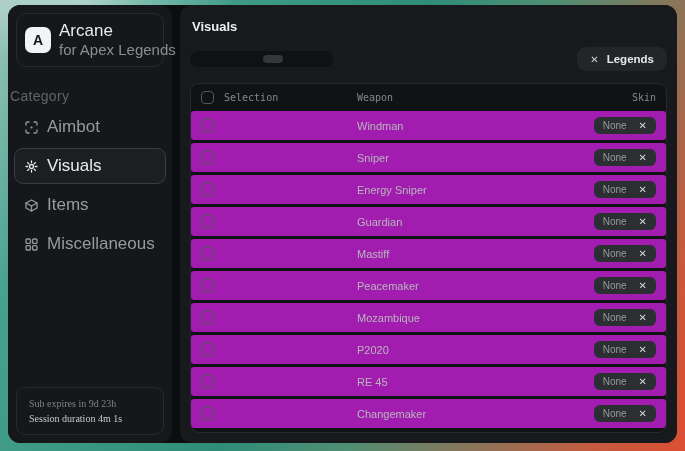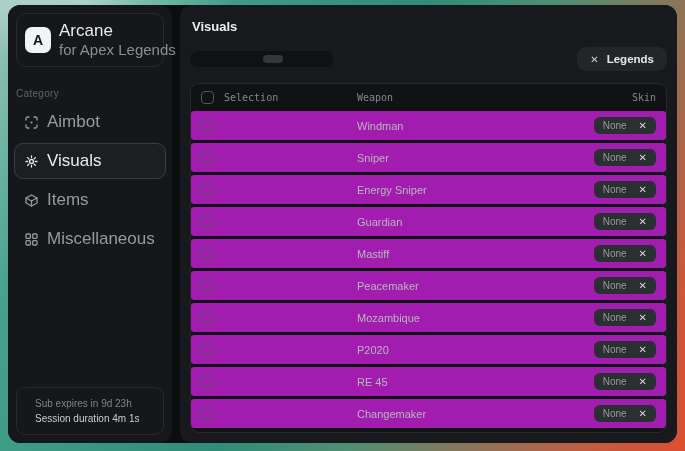--- a/index.html
+++ b/index.html
@@ -18,30 +18,30 @@
   .sidebar { width:164px; background:#15171a; border-radius:12px; display:flex; flex-direction:column; flex:none; }
   .brand-card { margin:8px; padding:6px 8px; border:1px solid #26292d; border-radius:10px;
     display:flex; align-items:center; gap:8px; }
   .logo { width:26px; height:26px; background:#f2f3f4; color:#141618; border-radius:7px;
     display:grid; place-items:center; font-weight:bold; font-size:14px; flex:none; }
   .brand-text { line-height:1.25; }
   .brand-name { font-size:17px; font-weight:400; color:#e9eaeb; }
   .brand-sub { font-size:15px; color:#8b8e91; white-space:nowrap; }
   .brand-action { margin-left:auto; color:#8b8e91; display:grid; place-items:center; }
 
-  .category-label { margin:13px 8px 5px; font-size:10px; color:#606468; letter-spacing:.3px; }
+  .category-label { margin:13px 2px 5px; font-size:14px; color:#606468; letter-spacing:.3px; }
 
   .nav { margin:0 6px; display:flex; flex-direction:column; gap:3px; }
   .nav-item { display:flex; align-items:center; gap:9px; padding:7px 9px; border-radius:9px;
     border:1px solid transparent; color:#979a9d; font-size:17px; cursor:default; }
   .nav-item.active { border-color:#393d42; background:#1c1f22; color:#e9eaeb; }
   .nav-item .icon { display:grid; place-items:center; width:14px; height:14px; }
 
-  .sidebar-footer { margin:auto 8px 8px; border:1px solid #26292d; border-radius:9px; padding:8px 18px;
-    font-family:Liberation Sans, sans-serif; font-size:10px; line-height:1.5; }
+  .sidebar-footer { margin:auto 8px 8px; border:1px solid #26292d; border-radius:9px; padding:8px 12px;
+    font-family:Liberation Serif, serif; font-size:10px; line-height:1.5; }
   .footer-line1 { color:#808386; }
   .footer-line2 { color:#c9ccce; }
 
   
   .main { flex:1; background:#17191c; border-radius:12px; padding:12px 10px 10px; display:flex; flex-direction:column; min-width:0; }
   .main-title { font-size:13px; font-weight:700; color:#eceded; margin:2px 2px 13px; }
 
   .toolbar { display:flex; align-items:center; justify-content:space-between; }
   .tabbar { display:inline-flex; align-items:center; gap:3px; background:#0f1113; border-radius:9px; padding:4px; }
   .tab { padding:4px 10px; font-size:11px; color:#8b8e91; border-radius:7px; white-space:nowrap; cursor:default; }

